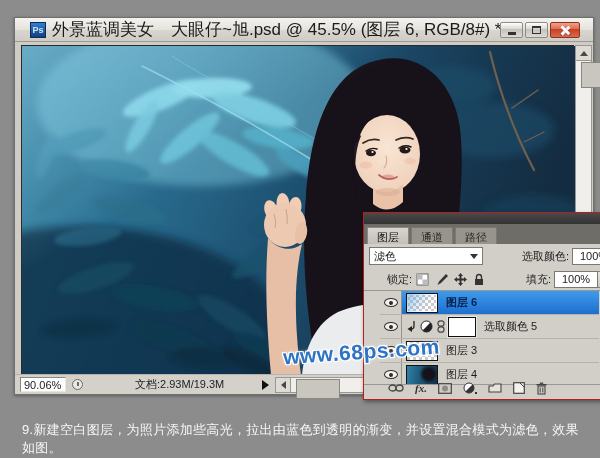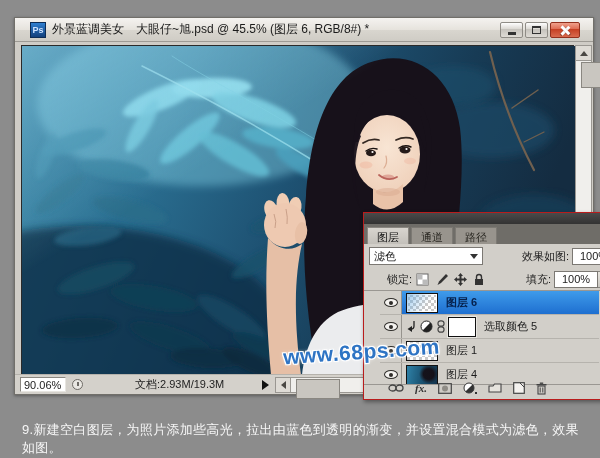--- a/index.html
+++ b/index.html
@@ -9,21 +9,21 @@
 
   
   .doc-window { position:absolute; left:14px; top:17px; width:580px; height:378px;
     background:#cfccc6; border:1px solid #716f6a; box-shadow:0 1px 3px rgba(0,0,0,.35); z-index:10; }
   .titlebar { position:absolute; left:0; top:0; right:0; height:24px;
     background:linear-gradient(#f5f3f0,#e6e3dd 50%,#d9d6cf 51%,#cfccc5);
     border-bottom:1px solid #9d9a94; display:flex; align-items:center; padding:0 13px; }
   .ps-icon { width:16px; height:16px; background:linear-gradient(#2f7fd0,#123f7c); color:#cfe3ff;
     font-size:9px; font-weight:bold; display:flex; align-items:center; justify-content:center;
     border:1px solid #0d2c55; margin:0 6px 0 2px; flex:0 0 auto; }
-  .title-text { font-size:12px; color:#1b1b1b; white-space:nowrap; overflow:hidden; }
+  .title-text { font-size:17px; color:#1b1b1b; white-space:nowrap; overflow:hidden; }
   .win-buttons { margin-left:auto; display:flex; gap:2px; }
   .win-btn { width:23px; height:16px; border:1px solid #8f8c86; border-radius:2px;
     background:linear-gradient(#fefefe,#d9d6d0 45%,#c6c3bd 46%,#dedbd5);
     display:flex; align-items:center; justify-content:center; position:relative; }
   .win-btn.close { width:30px; border-color:#93301d;
     background:linear-gradient(#f0a08b,#dd6a50 45%,#c64124 46%,#d96a4e); }
   .glyph-min { width:8px; height:3px; background:#333; margin-top:7px; }
   .glyph-max { width:9px; height:8px; border:1px solid #333; border-top-width:2px; }
   .glyph-x { position:relative; width:10px; height:10px; }
   .glyph-x::before,.glyph-x::after { content:""; position:absolute; left:4px; top:0; width:2.5px; height:11px;
@@ -321,21 +321,21 @@
           <span class="tri"></span>
           <span class="bars"></span>
         </div>
     </div>
 
     <div class="blend-row">
       <div class="blend-select">
         <span class="lbl">滤色</span>
         <span class="dd-arrow"></span>
       </div>
-      <span class="field-label">效果如图:</span>
+      <span class="field-label">选取颜色:</span>
       <div class="num-field">100%</div>
       <div class="spin-btn">
           <span class="tri-right"></span>
         </div>
     </div>
 
     <div class="lock-row">
       <span>锁定:</span>
       <span class="lock-icons">
         <svg width="13" height="13" viewBox="0 0 13 13">
@@ -391,21 +391,21 @@
         </span>
         <div class="mask-thumb"></div>
         <span class="name">选取颜色 5</span>
       </div>
 
       <div class="layer-row" style="top:48px;">
         <div class="eye-cell">
             <span class="eye-icon"></span>
           </div>
         <div class="thumb checker"></div>
-        <span class="name">图层 1</span>
+        <span class="name">图层 3</span>
       </div>
 
       <div class="layer-row" style="top:72px;">
         <div class="eye-cell">
             <span class="eye-icon"></span>
           </div>
         <div class="thumb thumb-photo"></div>
         <span class="name">图层 4</span>
       </div>
     </div>

